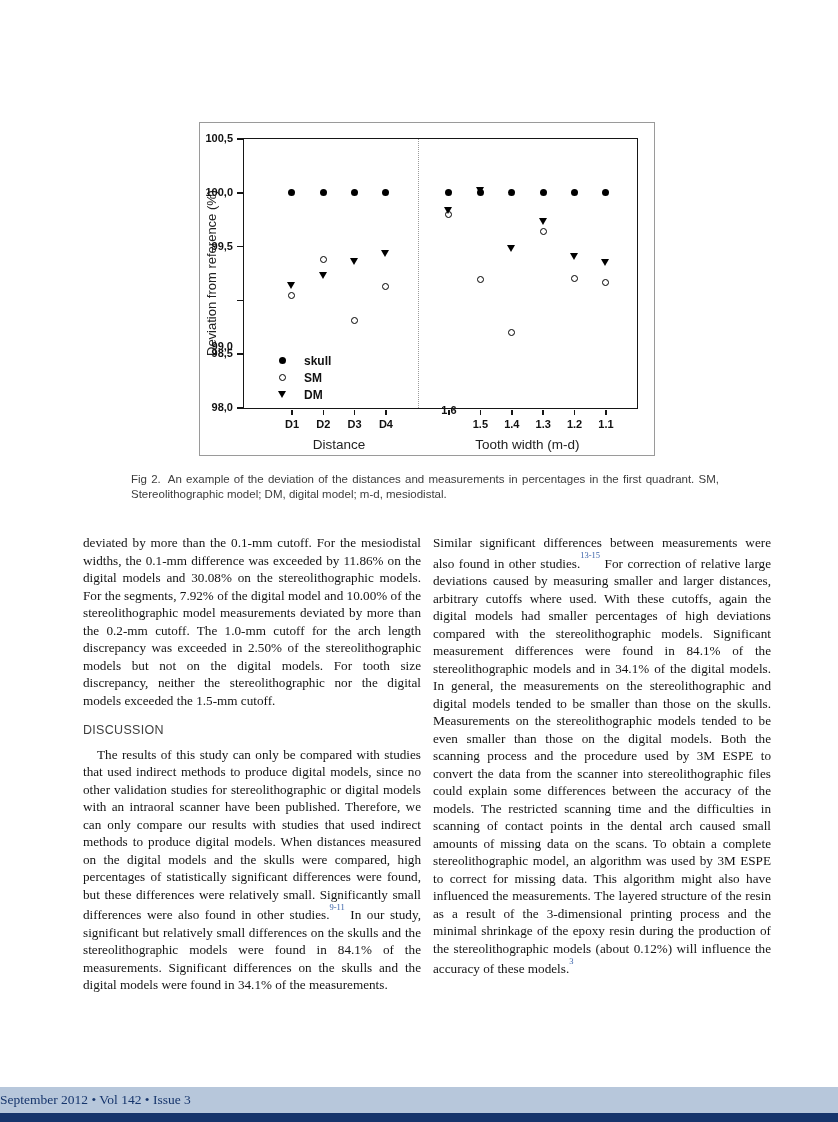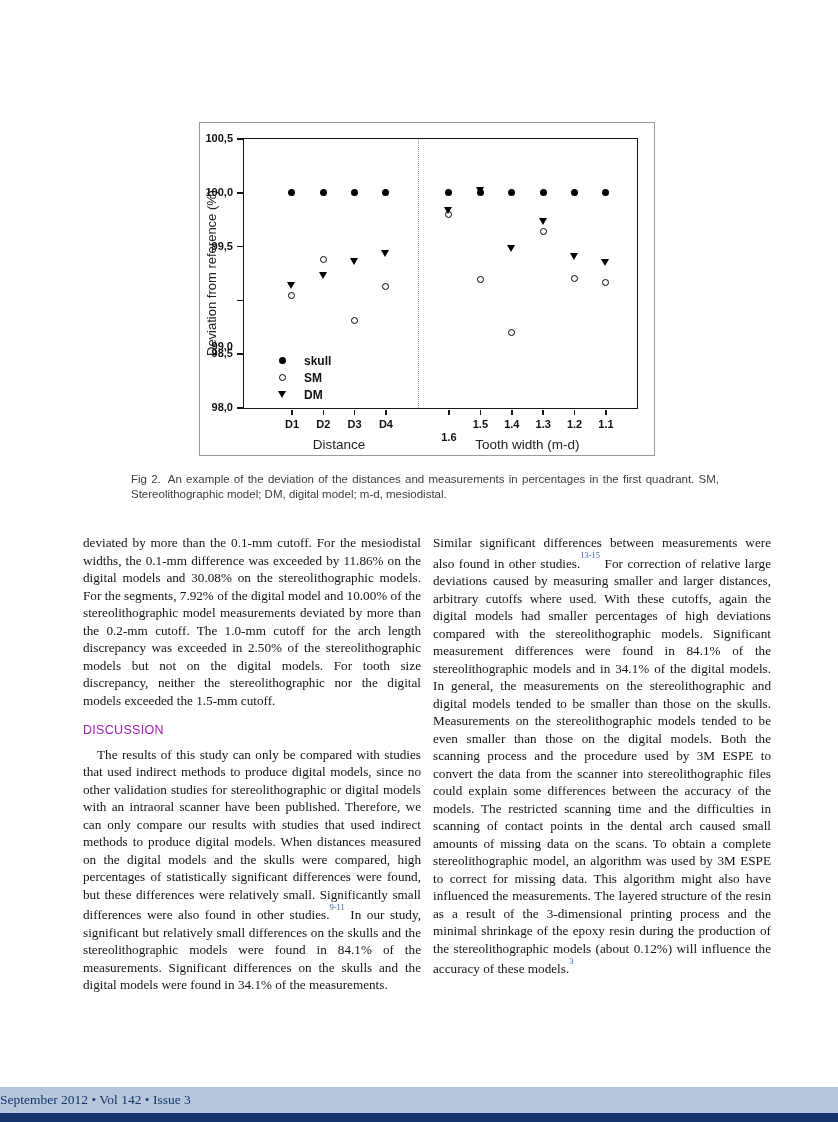--- a/index.html
+++ b/index.html
@@ -70,21 +70,21 @@
   .col {
     position:absolute; top:534px; width:338px;
     font-family:"Liberation Serif", serif; font-size:13.2px; line-height:17.5px;
     color:#131313; text-align:justify;
     -webkit-hyphens:auto; hyphens:auto;
   }
   .col.left  { left:83px; }
   .col.right { left:433px; }
   .col h2 {
     font-family:"Liberation Sans", sans-serif; font-size:12.5px; font-weight:500;
-    color:#a21caf; letter-spacing:0.3px; margin:13px 0 6px 0; text-align:left;
+    color:#404040; letter-spacing:0.3px; margin:13px 0 6px 0; text-align:left;
   }
   .col p.indent { text-indent:14px; }
   sup.ref {
     font-size:8.5px; color:#3a62a8; position:relative; top:-4.5px;
     font-family:"Liberation Serif", serif;
   }
 
   
   .footband {
     position:absolute; left:0; top:1087px; width:838px; height:26px;
@@ -119,21 +119,21 @@
         <div class="ytick-label" style="left: -53px; top: 262px;">98,0</div>
         <div class="xtick-mark" style="left: 47.2353px; top: 270.5px;"></div>
         <div class="xtick-label" style="left: 30.9853px; top: 279px;">D1</div>
         <div class="xtick-mark" style="left: 78.5574px; top: 270.5px;"></div>
         <div class="xtick-label" style="left: 62.3074px; top: 279px;">D2</div>
         <div class="xtick-mark" style="left: 109.879px; top: 270.5px;"></div>
         <div class="xtick-label" style="left: 93.6295px; top: 279px;">D3</div>
         <div class="xtick-mark" style="left: 141.202px; top: 270.5px;"></div>
         <div class="xtick-label" style="left: 124.952px; top: 279px;">D4</div>
         <div class="xtick-mark" style="left: 204.239px; top: 270.5px;"></div>
-        <div class="xtick-label" style="left: 187.989px; top: 292px;">1.6</div>
+        <div class="xtick-label" style="left: 187.989px; top: 265px;">1.6</div>
         <div class="xtick-mark" style="left: 235.639px; top: 270.5px;"></div>
         <div class="xtick-label" style="left: 219.389px; top: 279px;">1.5</div>
         <div class="xtick-mark" style="left: 267.04px; top: 270.5px;"></div>
         <div class="xtick-label" style="left: 250.79px; top: 279px;">1.4</div>
         <div class="xtick-mark" style="left: 298.441px; top: 270.5px;"></div>
         <div class="xtick-label" style="left: 282.191px; top: 279px;">1.3</div>
         <div class="xtick-mark" style="left: 329.842px; top: 270.5px;"></div>
         <div class="xtick-label" style="left: 313.592px; top: 279px;">1.2</div>
         <div class="xtick-mark" style="left: 361.242px; top: 270.5px;"></div>
         <div class="xtick-label" style="left: 344.992px; top: 279px;">1.1</div>

